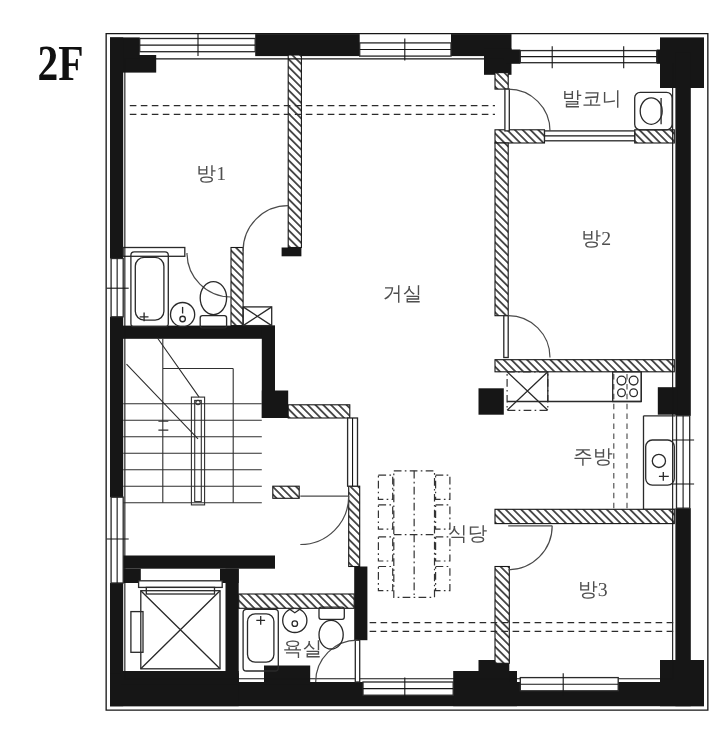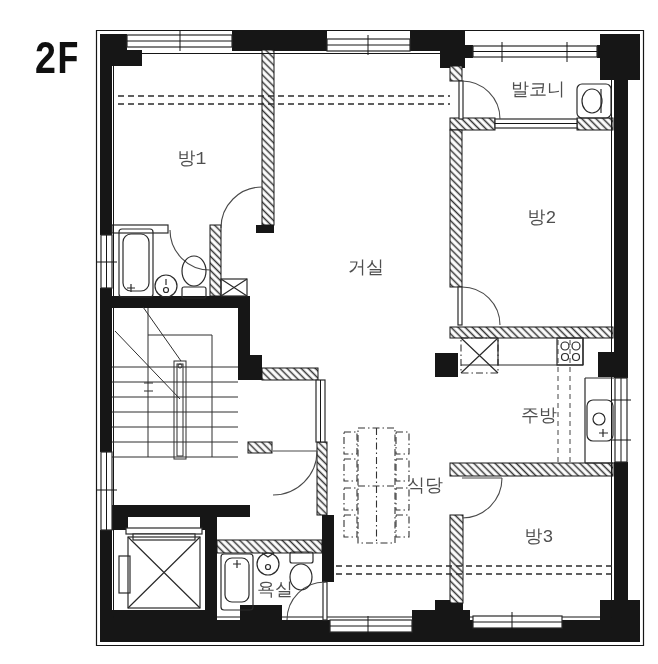--- a/index.html
+++ b/index.html
@@ -1,17 +1,17 @@
 <!DOCTYPE html>
 <html><head>
 <meta charset="utf-8">
 <style>
   html,body{margin:0;padding:0;background:#ffffff;}
   .plan{position:relative;width:658px;height:664px;background:#ffffff;overflow:hidden;
-        font-family:Liberation Mono, monospace;}
+        font-family:Liberation Serif, serif;}
   svg{display:block;}
   .w{fill:#161616;stroke:none;}
   .thin{stroke:#161616;stroke-width:1.2;fill:none;}
   .pline{stroke:#161616;stroke-width:1;fill:none;}
   .fix{stroke:#2a2a2a;stroke-width:1.2;fill:none;}
   .fixw{stroke:#2a2a2a;stroke-width:1.2;fill:#ffffff;}
   .arc{stroke:#4a4a4a;stroke-width:1.1;fill:none;}
   .dash{stroke:#2b2b2b;stroke-width:1.3;fill:none;stroke-dasharray:6 4;}
   .ddot{stroke:#333333;stroke-width:1.1;fill:none;stroke-dasharray:7 3 1.5 3;}
   .cdash{stroke:#444444;stroke-width:1;fill:none;stroke-dasharray:5 4;}

